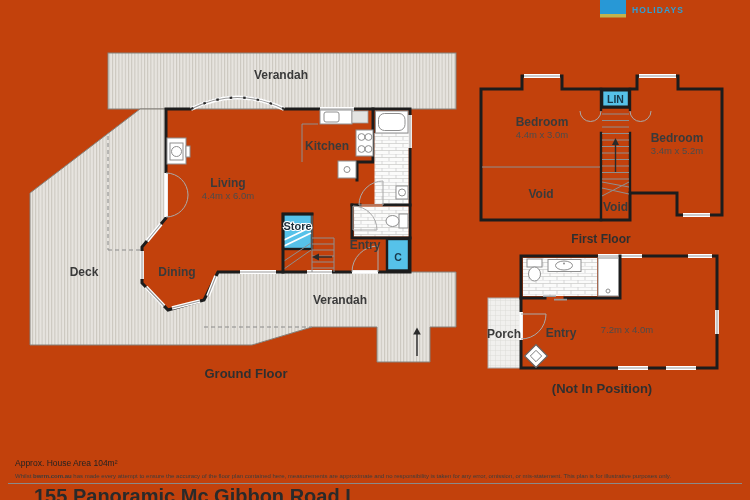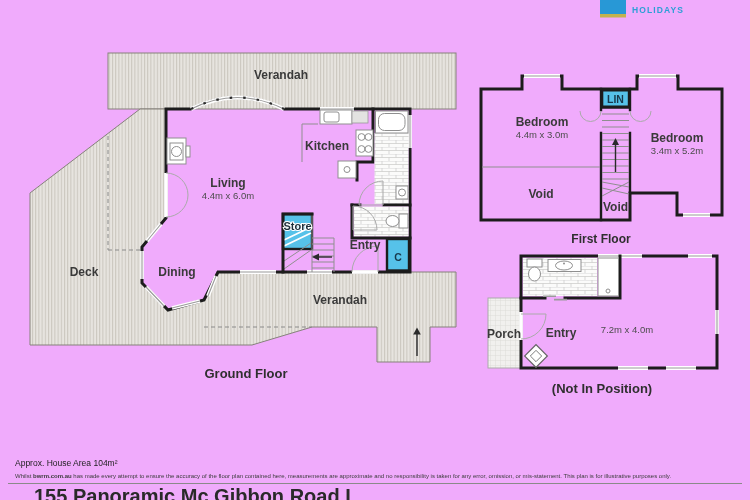--- a/index.html
+++ b/index.html
@@ -1,16 +1,16 @@
 <!DOCTYPE html>
 <html><head>
 <meta charset="utf-8">
 <style>
   html,body{margin:0;padding:0;background:#fff;}
-  #stage{position:relative;width:750px;height:500px;background:#f0abfc;overflow:hidden;
+  #stage{position:relative;width:750px;height:500px;background:#c2410c;overflow:hidden;
          font-family:"Liberation Sans",sans-serif;}
   svg text{font-family:"Liberation Sans",sans-serif;}
   .room{font-size:12px;font-weight:700;fill:#3a3a3a;text-anchor:middle;}
   .dim{font-size:9.5px;font-weight:400;fill:#4c4c4c;text-anchor:middle;}
   .cap{font-size:12px;font-weight:700;fill:#2f2f2f;text-anchor:middle;}
   .cap2{font-size:13px;font-weight:700;fill:#2f2f2f;text-anchor:middle;}
   .blab{font-size:10.5px;font-weight:700;fill:#17394c;text-anchor:middle;}
   .storelab{font-size:11px;font-weight:700;fill:#1c2e3a;text-anchor:middle;paint-order:stroke;stroke:#ffffff;stroke-width:2px;}
   .area{font-size:8.5px;fill:#222222;}
   .disc{font-size:6px;fill:#3c3c3c;}

